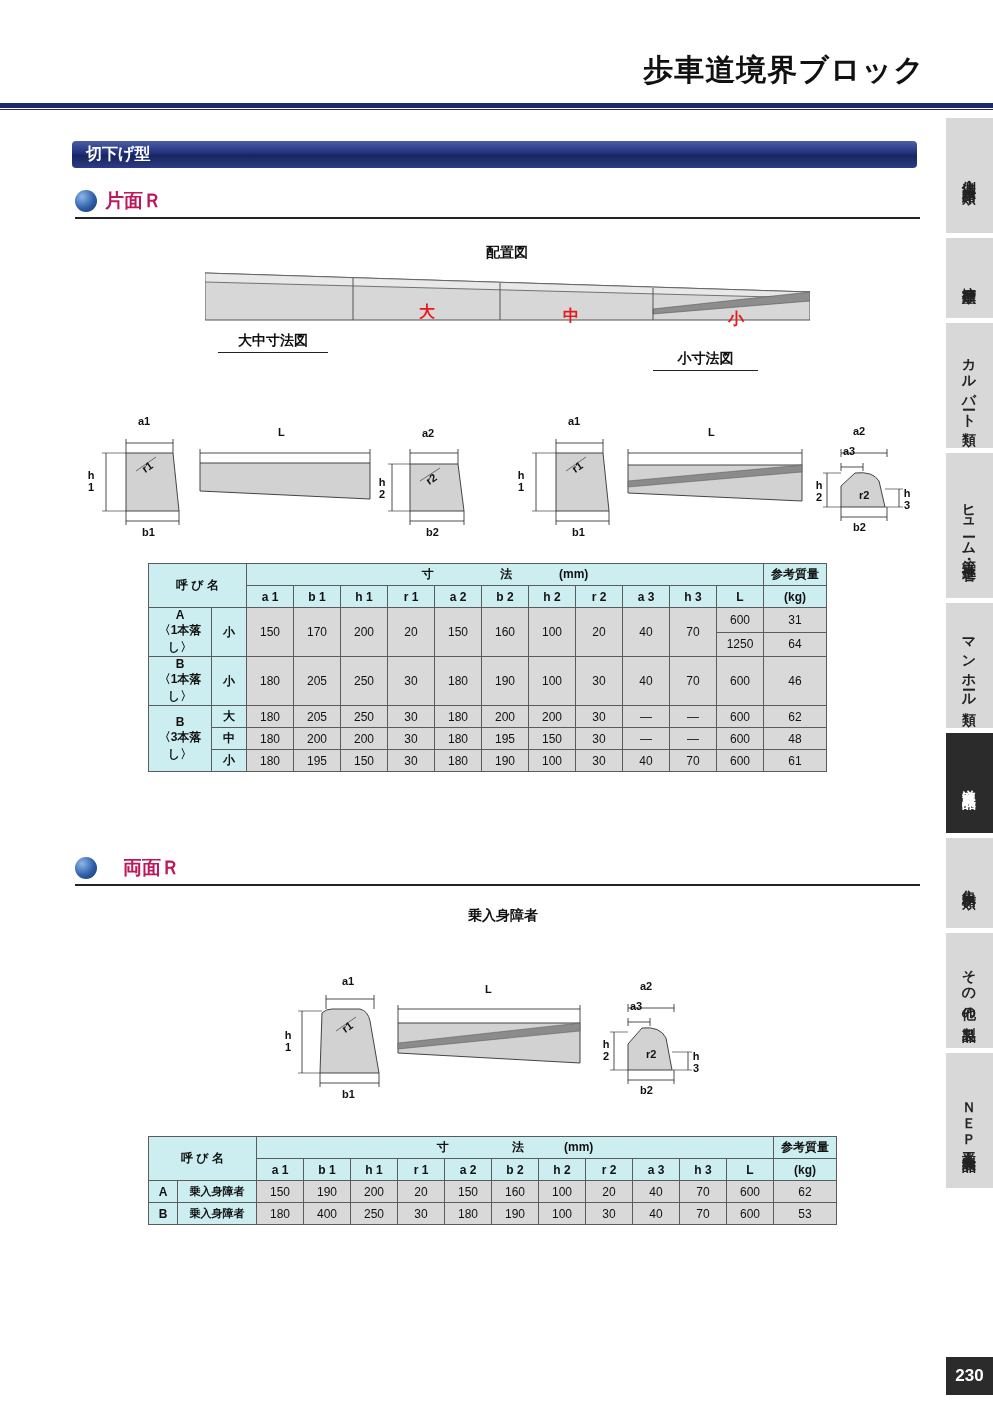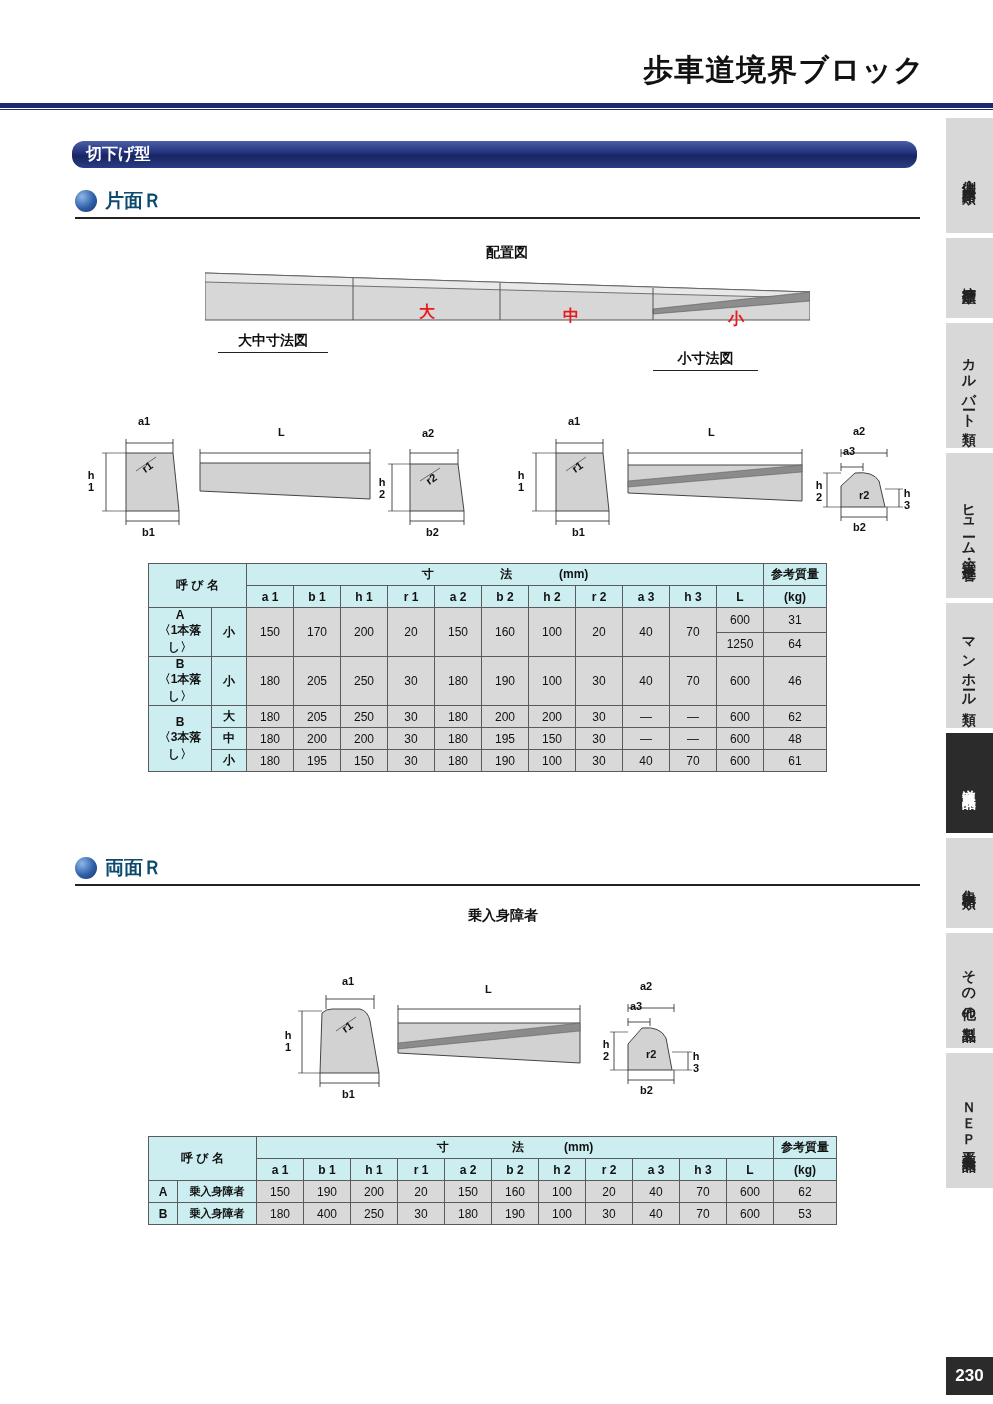--- a/index.html
+++ b/index.html
@@ -35,30 +35,30 @@
     position:absolute;right:0;top:1357px;width:47px;height:38px;
     background:#2b2b2b;color:#fff;font-size:17px;font-weight:bold;
     display:flex;align-items:center;justify-content:center;
   }
   
   .banner{
     position:absolute;left:72px;top:141px;width:845px;height:27px;
     background:linear-gradient(to bottom,#4a5fa5 0%,#22307d 45%,#18255f 55%,#2c3c86 100%);
     color:#fff;font-size:16px;font-weight:bold;
     display:flex;align-items:center;padding-left:14px;box-sizing:border-box;
-    border-radius:12px;
+    border-radius:4px;
   }
   
   .subhead{position:absolute;display:flex;align-items:center;}
   .subhead .dot{
     width:22px;height:22px;border-radius:50%;
     background:radial-gradient(circle at 32% 30%,#8fb6e8 0%,#2e5fa8 55%,#17306a 100%);
     margin-right:8px;
   }
-  .subhead .txt{font-size:19px;font-weight:bold;color:#0c4a6e;}
+  .subhead .txt{font-size:19px;font-weight:bold;color:#be185d;}
   .subhead .line{
     position:absolute;left:0;right:0;bottom:-5px;height:2px;background:#222;
   }
   
   .cap{position:absolute;font-size:14px;font-weight:bold;text-align:center;}
   .cap-underline{border-bottom:1.5px solid #222;padding-bottom:2px;}
   
   .layoutfig{position:absolute;left:205px;top:270px;width:605px;height:55px;}
   .layout-label{
     position:absolute;font-size:16px;font-weight:bold;color:#e8191b;
@@ -377,21 +377,21 @@
     <td class="databg">100</td>
     <td class="databg">30</td>
     <td class="databg">40</td>
     <td class="databg">70</td>
     <td class="databg">600</td>
     <td class="databg">61</td>
   </tr>
 </tbody>
   </table>
 
-<div class="subhead" style="left:75px;top:855px;width:845px;">
+<div class="subhead" style="left:75px;top:855px;width:845px;gap:18px;">
   <span class="dot"></span>
   <span class="txt">両面Ｒ</span>
   <span class="line"></span>
 </div>
 
 <div class="cap" style="left:428px;top:907px;width:150px;">乗入身障者</div>
 
 <div class="fig" style="left:280px;top:945px;width:320px;height:130px;">
   <svg width="320" height="130" viewBox="0 0 320 130">
     <path d="M42,32 Q46,28 52,28 L80,28 Q88,30 90,40 L99,92 L40,92 Z" fill="#d2d2d2" stroke="#444" stroke-width="1"></path>

